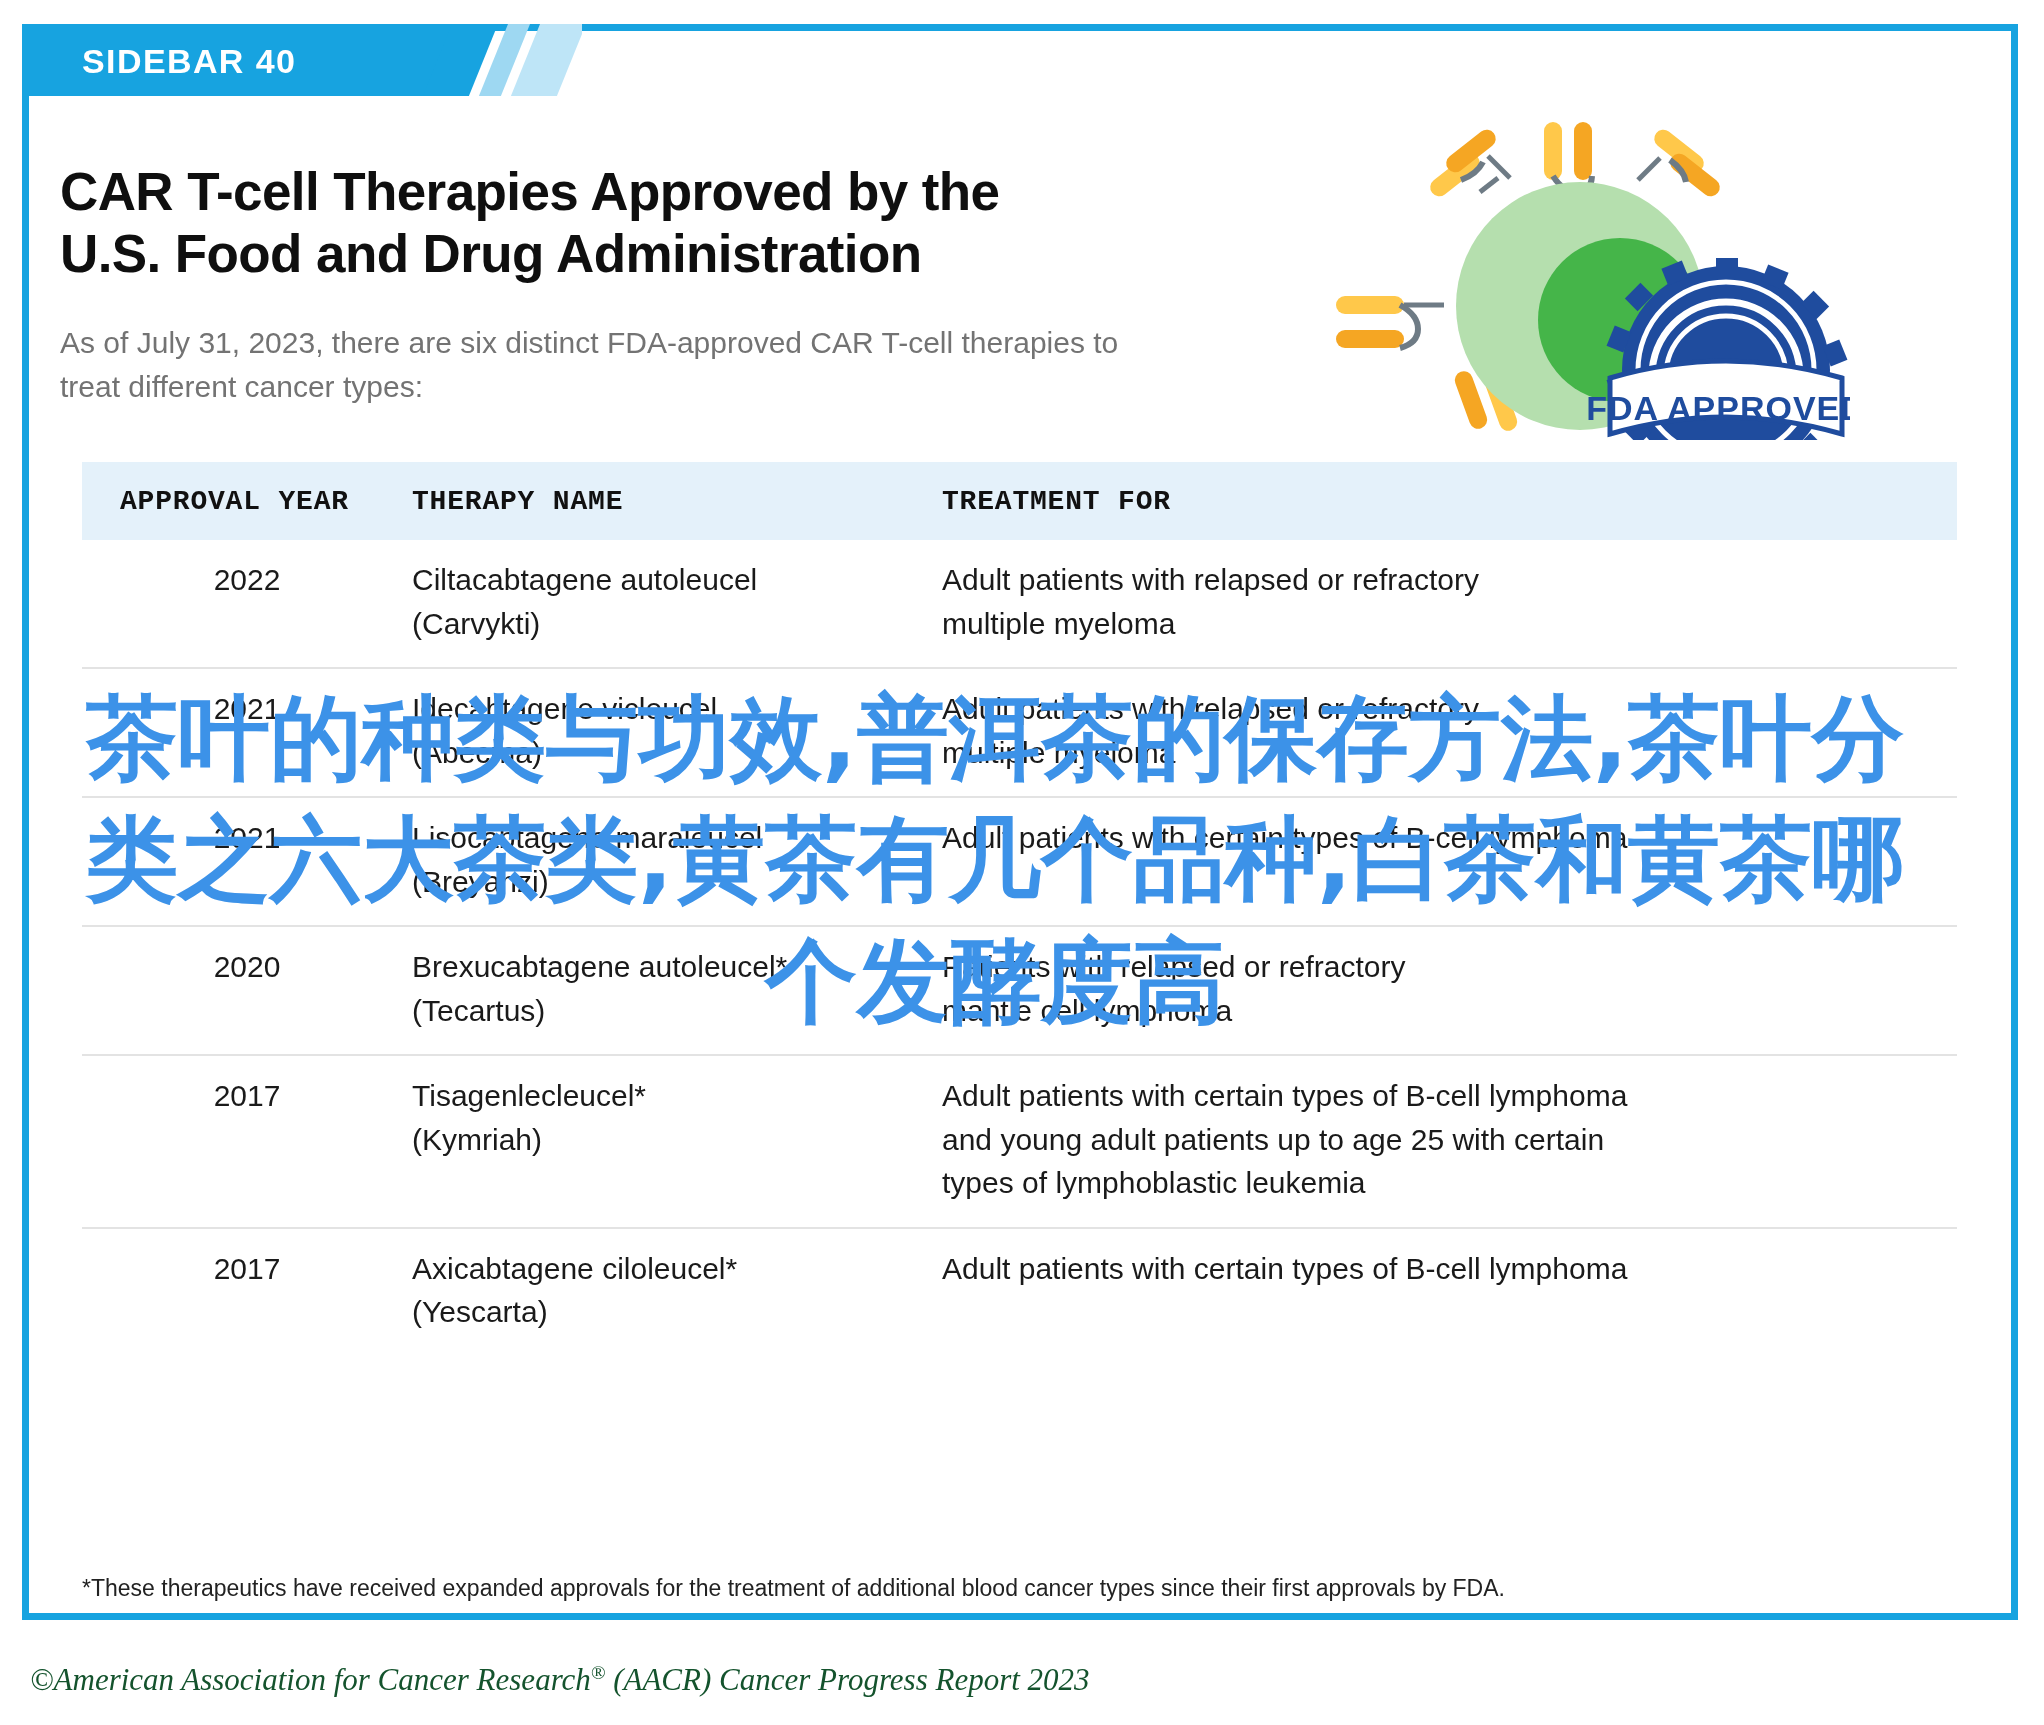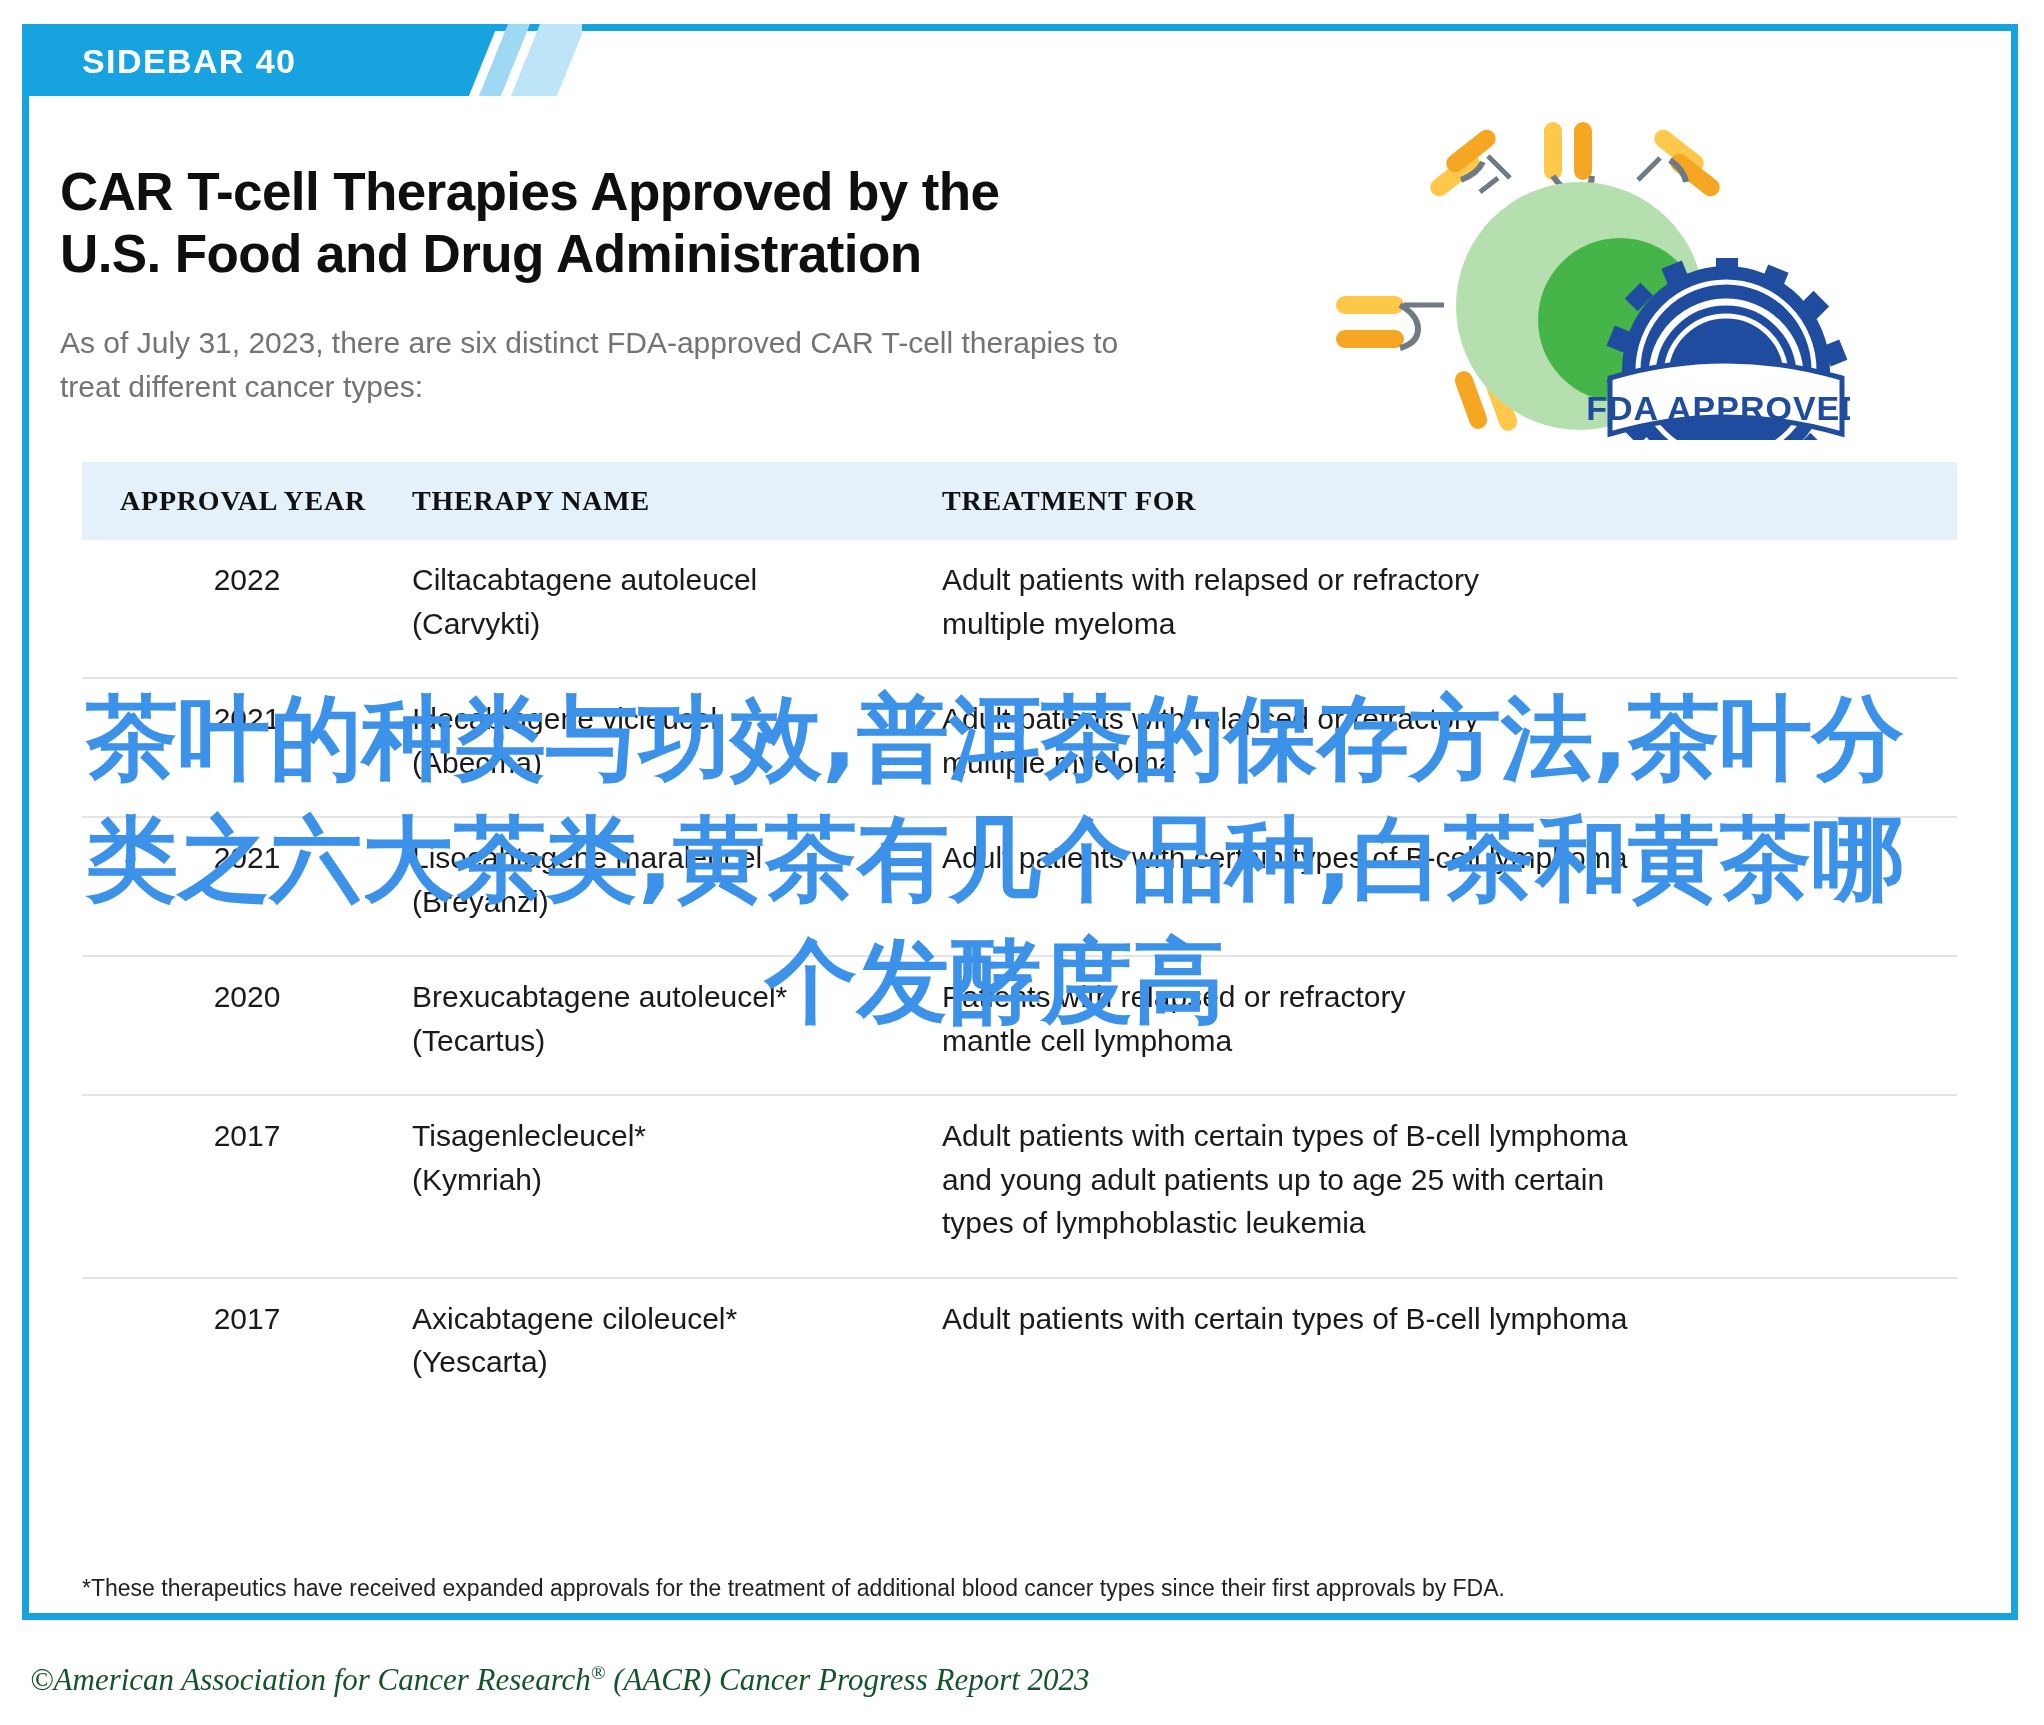--- a/index.html
+++ b/index.html
@@ -105,31 +105,31 @@
     background:#E4F1FA;
     height:78px;
     display:flex;
     align-items:center;
   }
   .thead .th{
     font-size:28px;
     font-weight:bold;
     letter-spacing:0.8px;
     color:#111;
-    font-family:Liberation Serif, serif;
+    font-family:Liberation Mono, monospace;
   }
   .c1{width:330px;padding-left:38px;box-sizing:border-box;}
   .c2{width:530px;box-sizing:border-box;}
   .c3{flex:1;box-sizing:border-box;}
 
   .trow{
     display:flex;
     align-items:flex-start;
     padding-top:18px;
-    padding-bottom:32px;
+    padding-bottom:22px;
     border-bottom:2px solid #e3e3e3;
     min-height:100px;
     box-sizing:border-box;
   }
   .trow:last-of-type{border-bottom:none;}
   .td{
     font-size:30px;
     line-height:1.45;
     color:#1a1a1a;
     font-family:"Liberation Sans", sans-serif;

